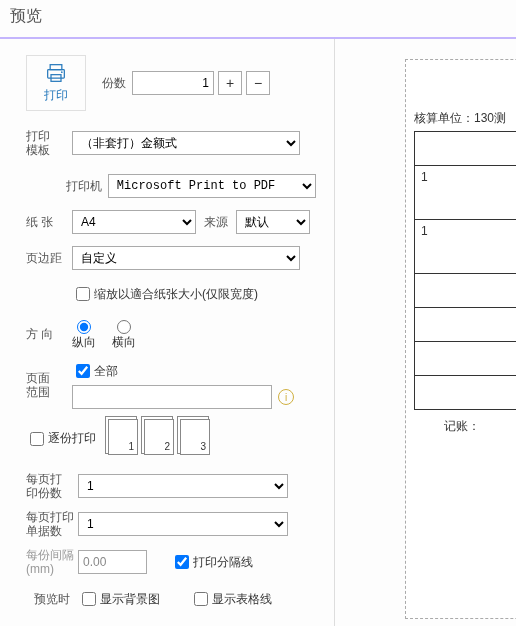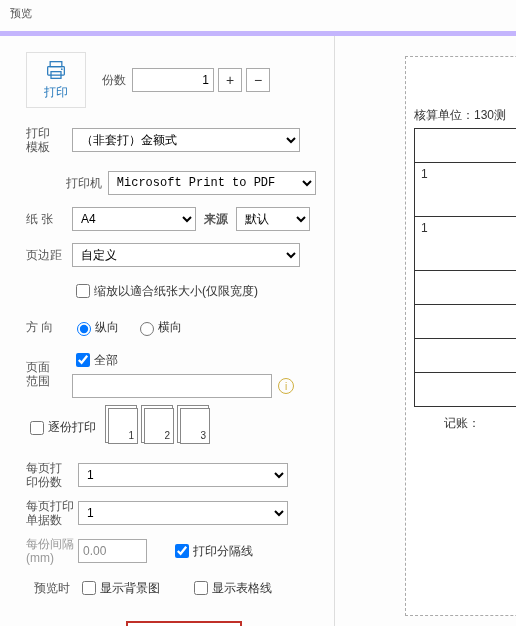--- a/index.html
+++ b/index.html
@@ -6,23 +6,23 @@
   body {
     margin: 0;
     font-family: "Microsoft YaHei", Arial, sans-serif;
     font-size: 12px;
     color: #333;
     background: #fdfdfd;
     width: 516px;
   }
   .title-bar {
     padding: 6px 10px 10px 10px;
-    font-size: 11px;
+    font-size: 16px;
     color: #555;
-    border-bottom: 5px solid #c4b5fd;
+    border-bottom: 2px solid #c4b5fd;
   }
   .content {
     display: flex;
     flex-direction: row;
   }
   .panel {
     width: 335px;
     padding: 16px 18px 10px 26px;
     border-right: 1px solid #ddd;
   }
@@ -83,21 +83,21 @@
   .stepper-btn {
     width: 24px; height: 24px;
     border: 1px solid #aaa;
     background: #fff;
     cursor: pointer;
     margin-left: 4px;
     display: flex; align-items: center; justify-content: center;
     font-size: 14px;
   }
   .chk { margin-right: 4px; vertical-align: middle; }
-  .radio-wrap { display: flex; align-items: flex-start; margin-right: 16px; }
+  .radio-wrap { display: flex; align-items: flex-start; margin-right: 16px; flex-direction: column; }
   .radio-wrap input { margin-right: 4px; }
   .info-icon {
     width: 16px; height: 16px; margin-left: 6px;
     border: 1px solid #d0b040; border-radius: 50%;
     color: #d0b040; font-size: 10px;
     display: flex; align-items: center; justify-content: center;
   }
   .collate-cell {
     width: 30px; height: 36px;
     border: 1px solid #888;
@@ -147,21 +147,21 @@
   .doc-table td, .doc-table th {
     border: 1px solid #333;
     font-size: 12px;
     padding: 4px 6px;
     height: 34px;
     text-align: center;
   }
   .doc-table th.summary { width: 70px; }
   .doc-table td.tall { height: 54px; }
   .doc-foot { font-size: 12px; margin-top: 8px; text-align: left; padding-left: 30px;}
-  .src-label { width: 28px; margin: 0 4px 0 8px; color: #555; font-weight: bold;}
+  .src-label { width: 28px; margin: 0 4px 0 8px; color: #555;}
   input[type=checkbox], input[type=radio] { width:14px; height:14px; }
 </style>
 </head>
 <body>
 
 <div class="title-bar">预览</div>
 
 <div class="content">
   <div class="panel">
 

